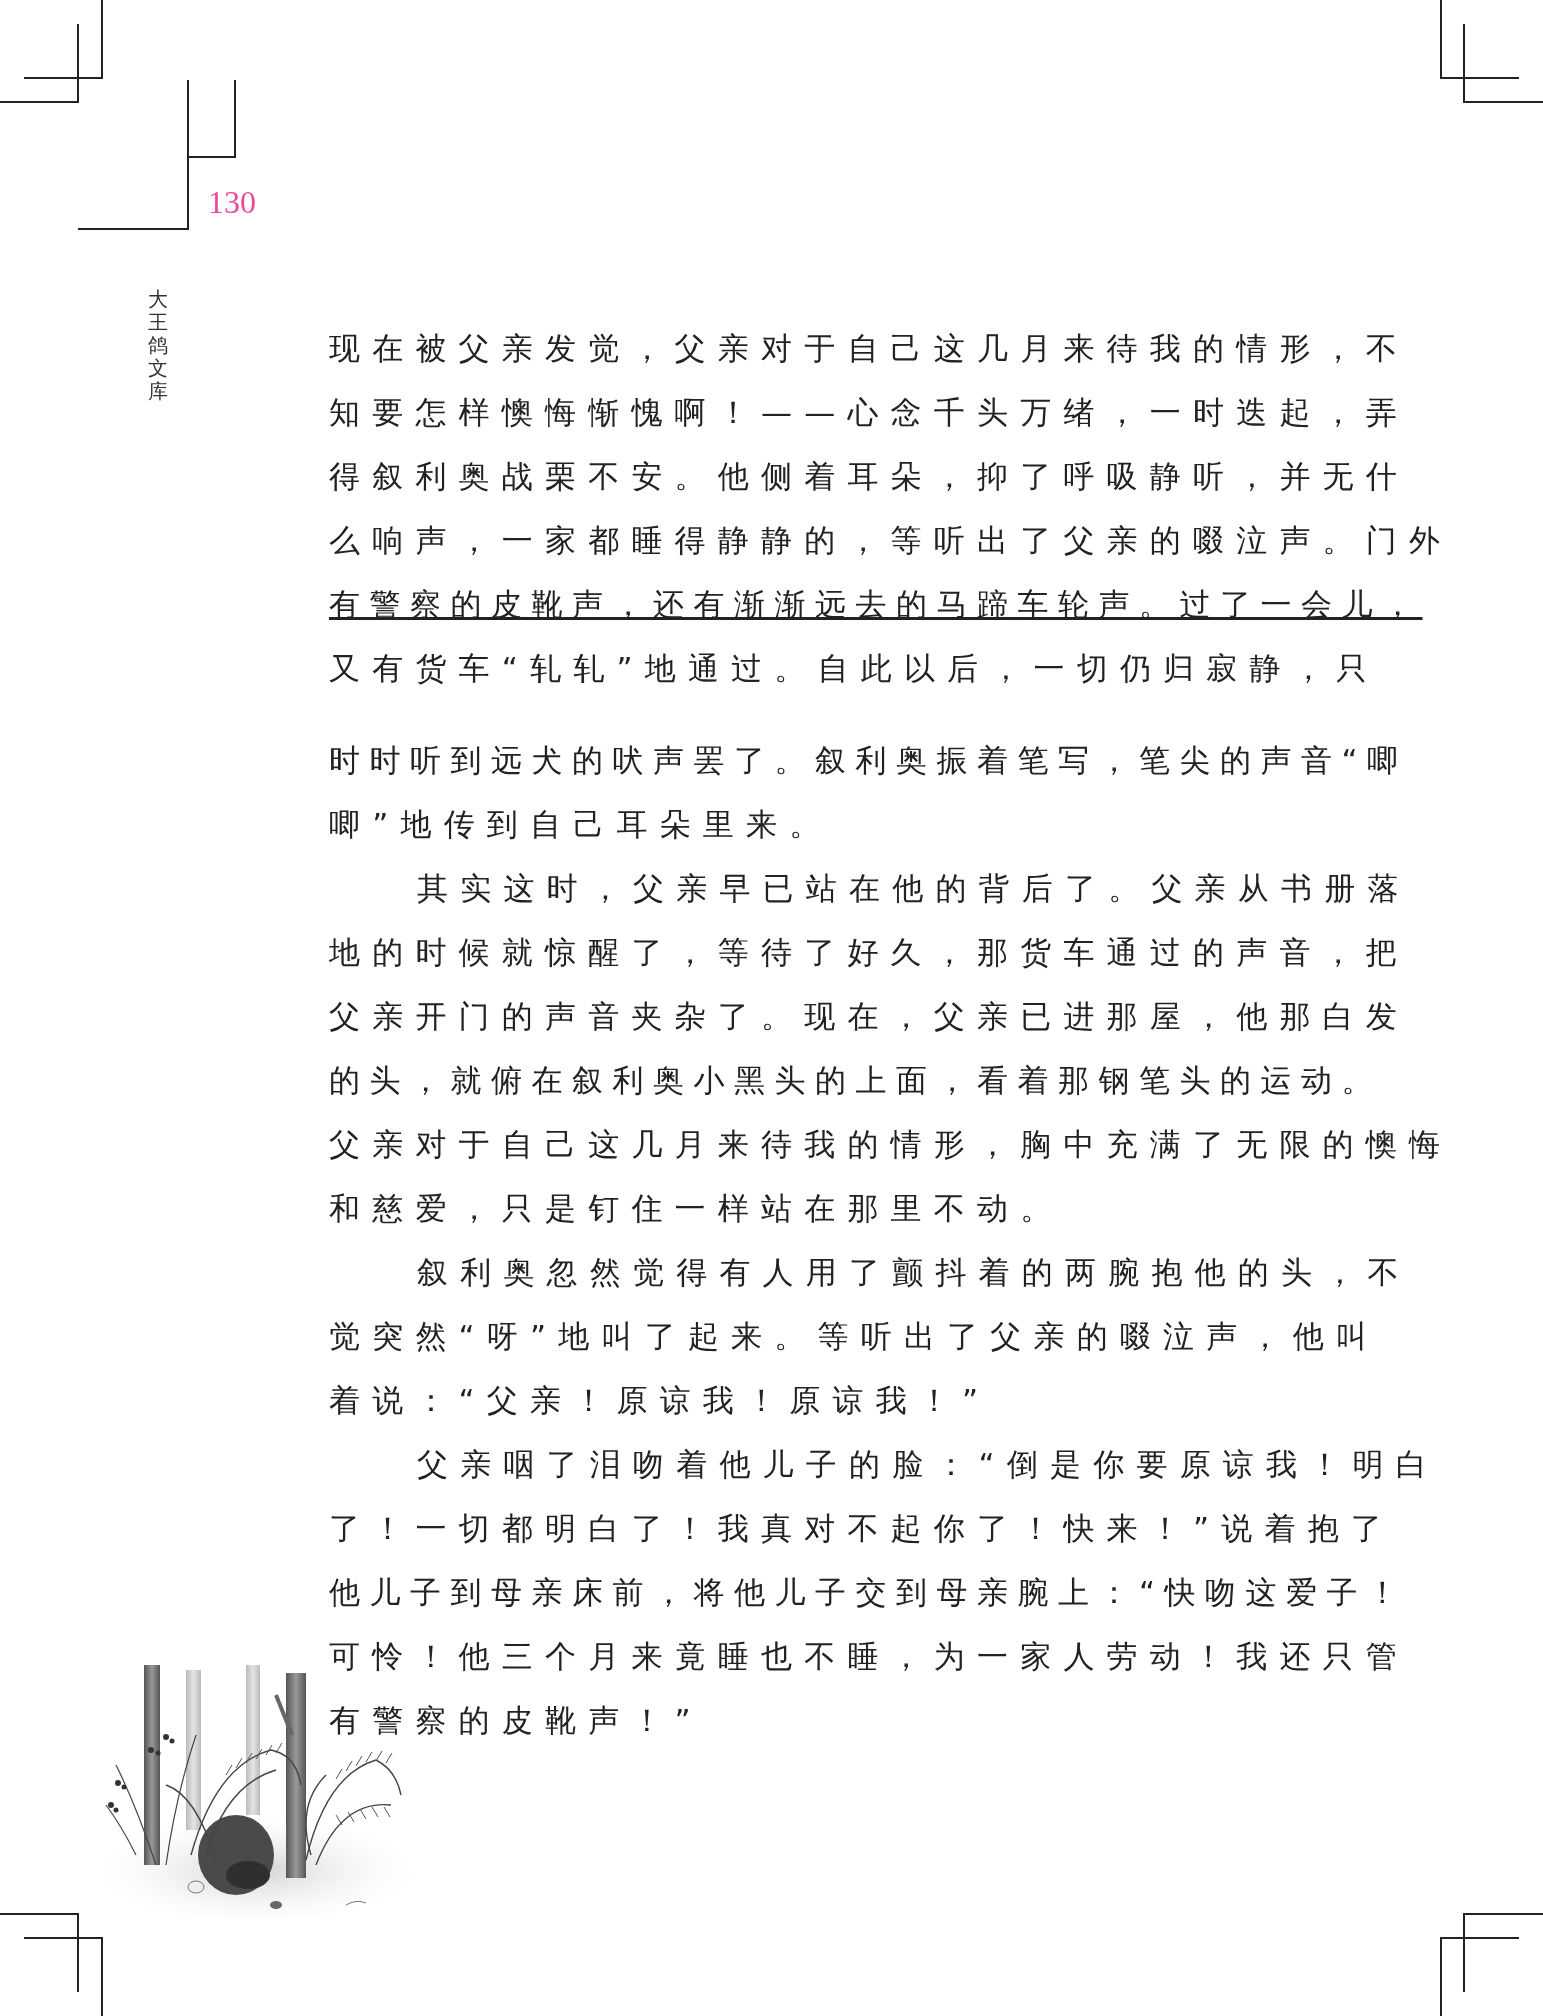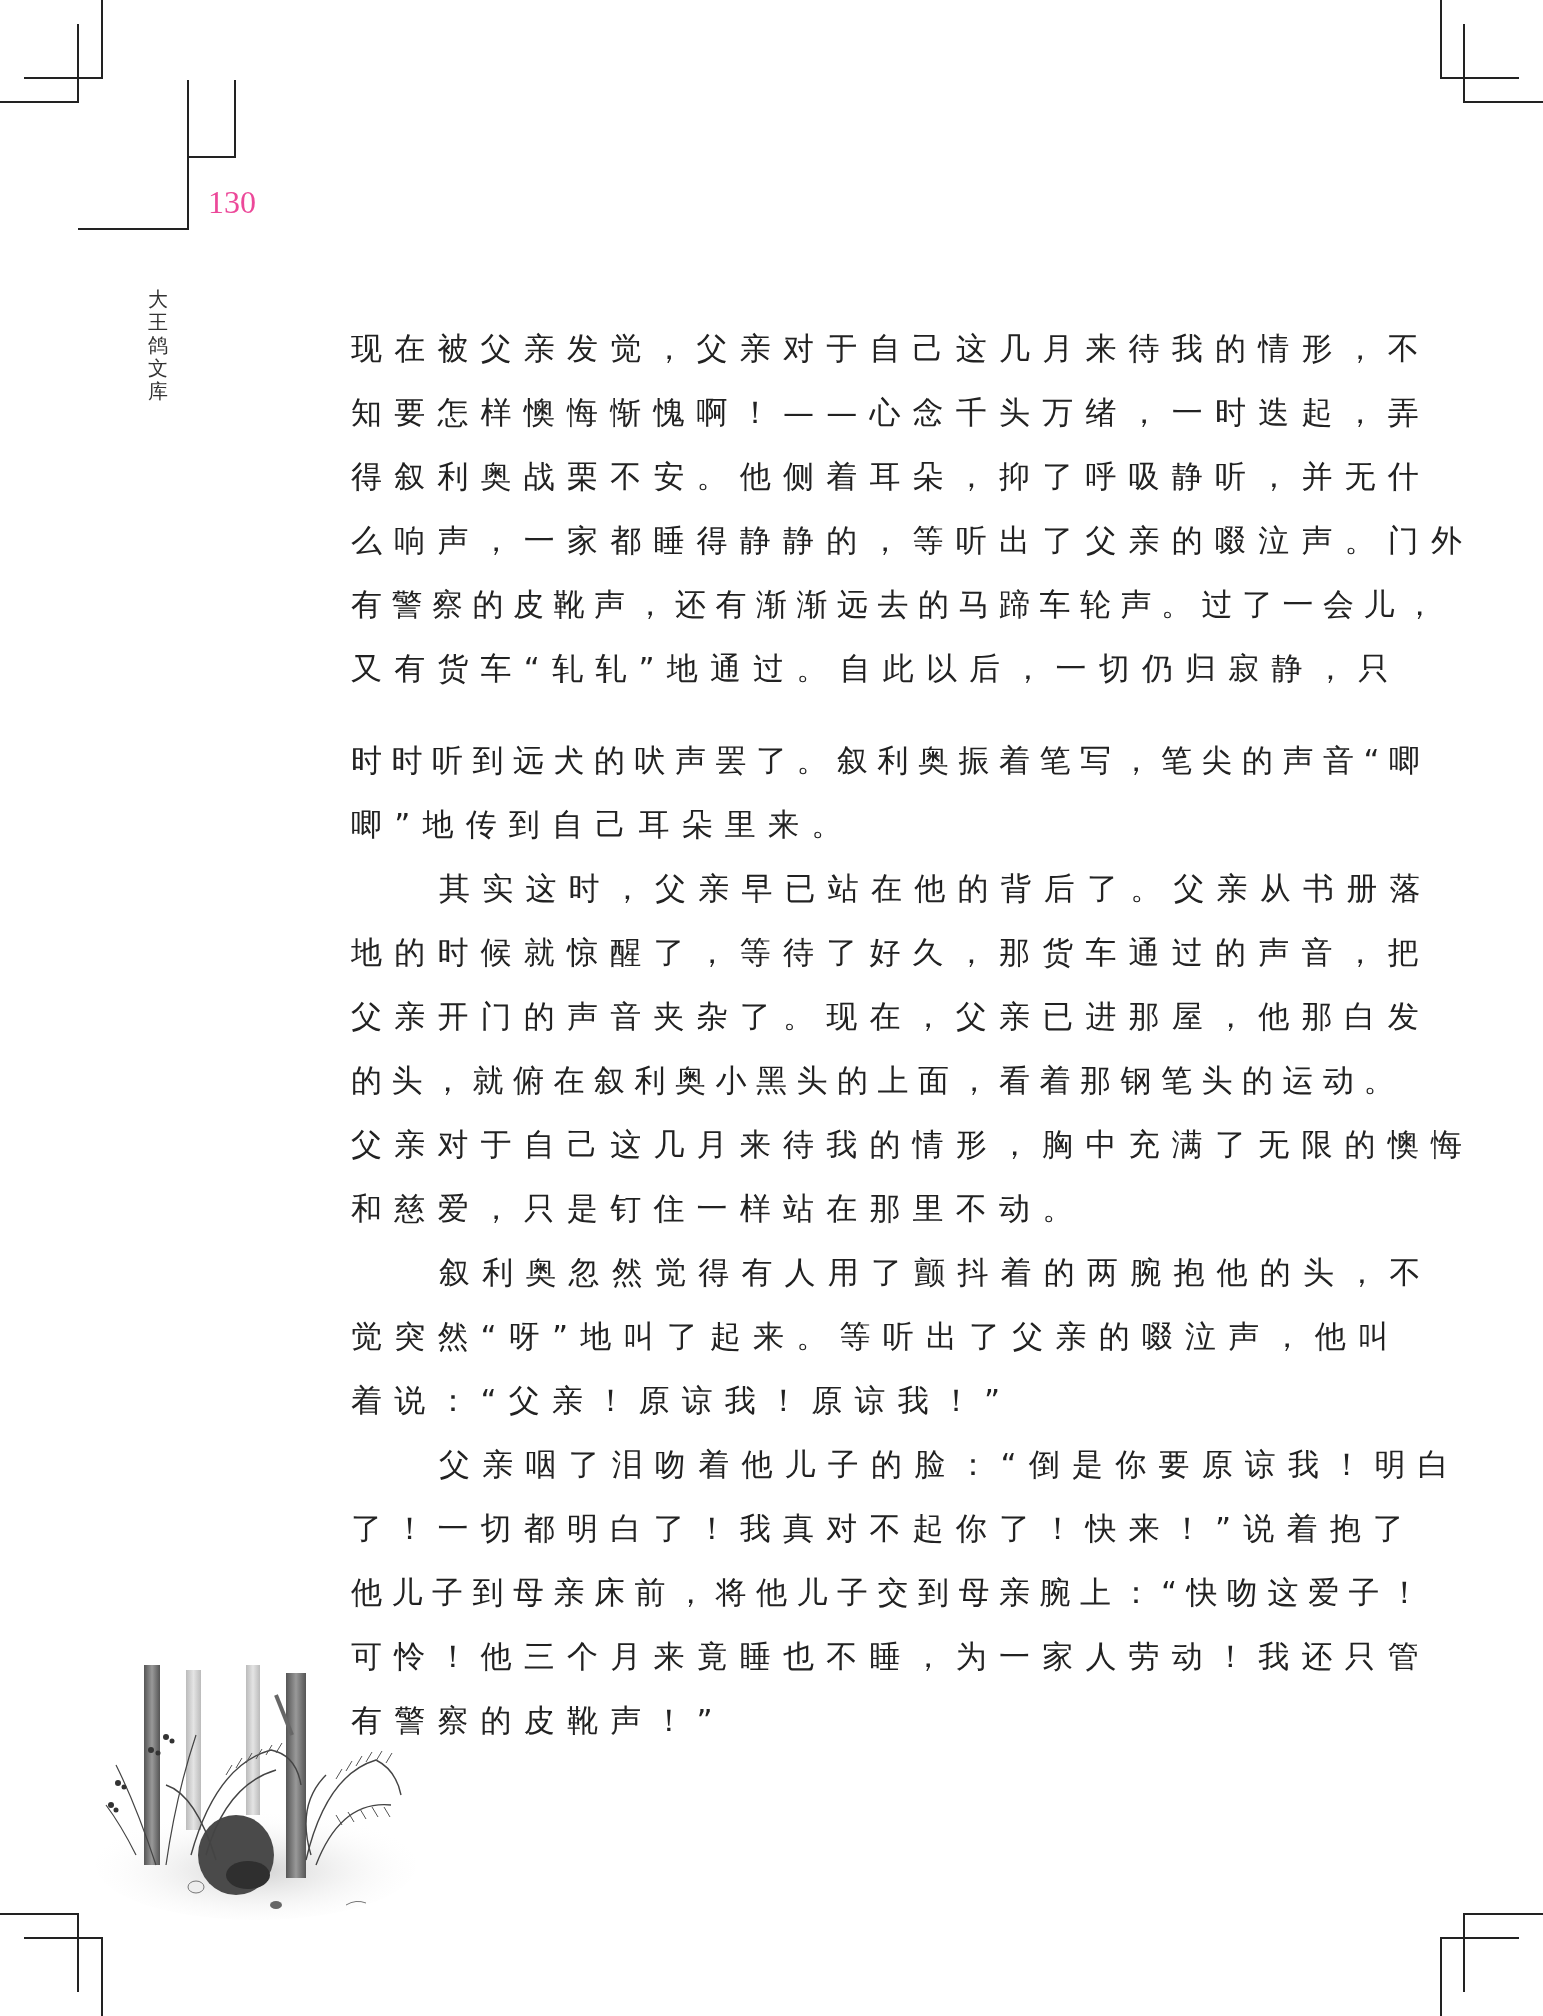--- a/index.html
+++ b/index.html
@@ -5,21 +5,21 @@
   html, body { margin: 0; padding: 0; background: #ffffff; }
   body { width: 1543px; height: 2016px; position: relative; overflow: hidden;
          font-family: "DejaVu Sans", "Liberation Sans", sans-serif; color: #1f1f1f; }
   .ln { position: absolute; background: #222; }
   .h { height: 2px; }
   .v { width: 2px; }
   .page-number { position: absolute; left: 208px; top: 184px; font-family: "Liberation Serif", "DejaVu Serif", serif;
                  font-size: 32px; color: #ec4899; letter-spacing: 0; }
   .running-head { position: absolute; left: 146px; top: 288px; width: 24px; font-size: 20px; line-height: 23px;
                   color: #333; text-align: center; word-break: break-all; }
-  .body-text { position: absolute; left: 351px; top: 326px; width: 860px; }
+  .body-text { position: absolute; left: 329px; top: 326px; width: 860px; }
   .line { height: 64px; font-size: 31px; line-height: 44px; letter-spacing: 12.2px; white-space: nowrap;
           color: #222; }
   .line.indent { padding-left: 88px; }
   .illustration { position: absolute; left: 96px; top: 1655px; width: 320px; height: 265px; }
 </style>
 </head>
 <body>
 
 <div class="ln v" style="left:101px;top:0;height:79px;"></div>
 <div class="ln h" style="left:24px;top:77px;width:79px;"></div>
@@ -48,21 +48,21 @@
 
 <div class="page-number">130</div>
 <div class="running-head">大王鸽文库</div>
 
 <div class="body-text">
 
   <div class="line">现在被父亲发觉，父亲对于自己这几月来待我的情形，不</div>
   <div class="line">知要怎样懊悔惭愧啊！——心念千头万绪，一时迭起，弄</div>
   <div class="line">得叙利奥战栗不安。他侧着耳朵，抑了呼吸静听，并无什</div>
   <div class="line">么响声，一家都睡得静静的，等听出了父亲的啜泣声。门外</div>
-  <div class="line" style="letter-spacing:9.5px;">有警察的皮靴声，还有渐渐远去的马蹄车轮声。过了一会儿，</div>
+  <div class="line" style="letter-spacing:9.5px;text-decoration:underline;">有警察的皮靴声，还有渐渐远去的马蹄车轮声。过了一会儿，</div>
   <div class="line">又有货车“轧轧”地通过。自此以后，一切仍归寂静，只</div>
   <div class="line" style="letter-spacing:9.5px;margin-top:28px;">时时听到远犬的吠声罢了。叙利奥振着笔写，笔尖的声音“唧</div>
   <div class="line">唧”地传到自己耳朵里来。</div>
 
   <div class="line indent">其实这时，父亲早已站在他的背后了。父亲从书册落</div>
   <div class="line">地的时候就惊醒了，等待了好久，那货车通过的声音，把</div>
   <div class="line">父亲开门的声音夹杂了。现在，父亲已进那屋，他那白发</div>
   <div class="line" style="letter-spacing:9.5px;">的头，就俯在叙利奥小黑头的上面，看着那钢笔头的运动。</div>
   <div class="line">父亲对于自己这几月来待我的情形，胸中充满了无限的懊悔</div>
   <div class="line">和慈爱，只是钉住一样站在那里不动。</div>

